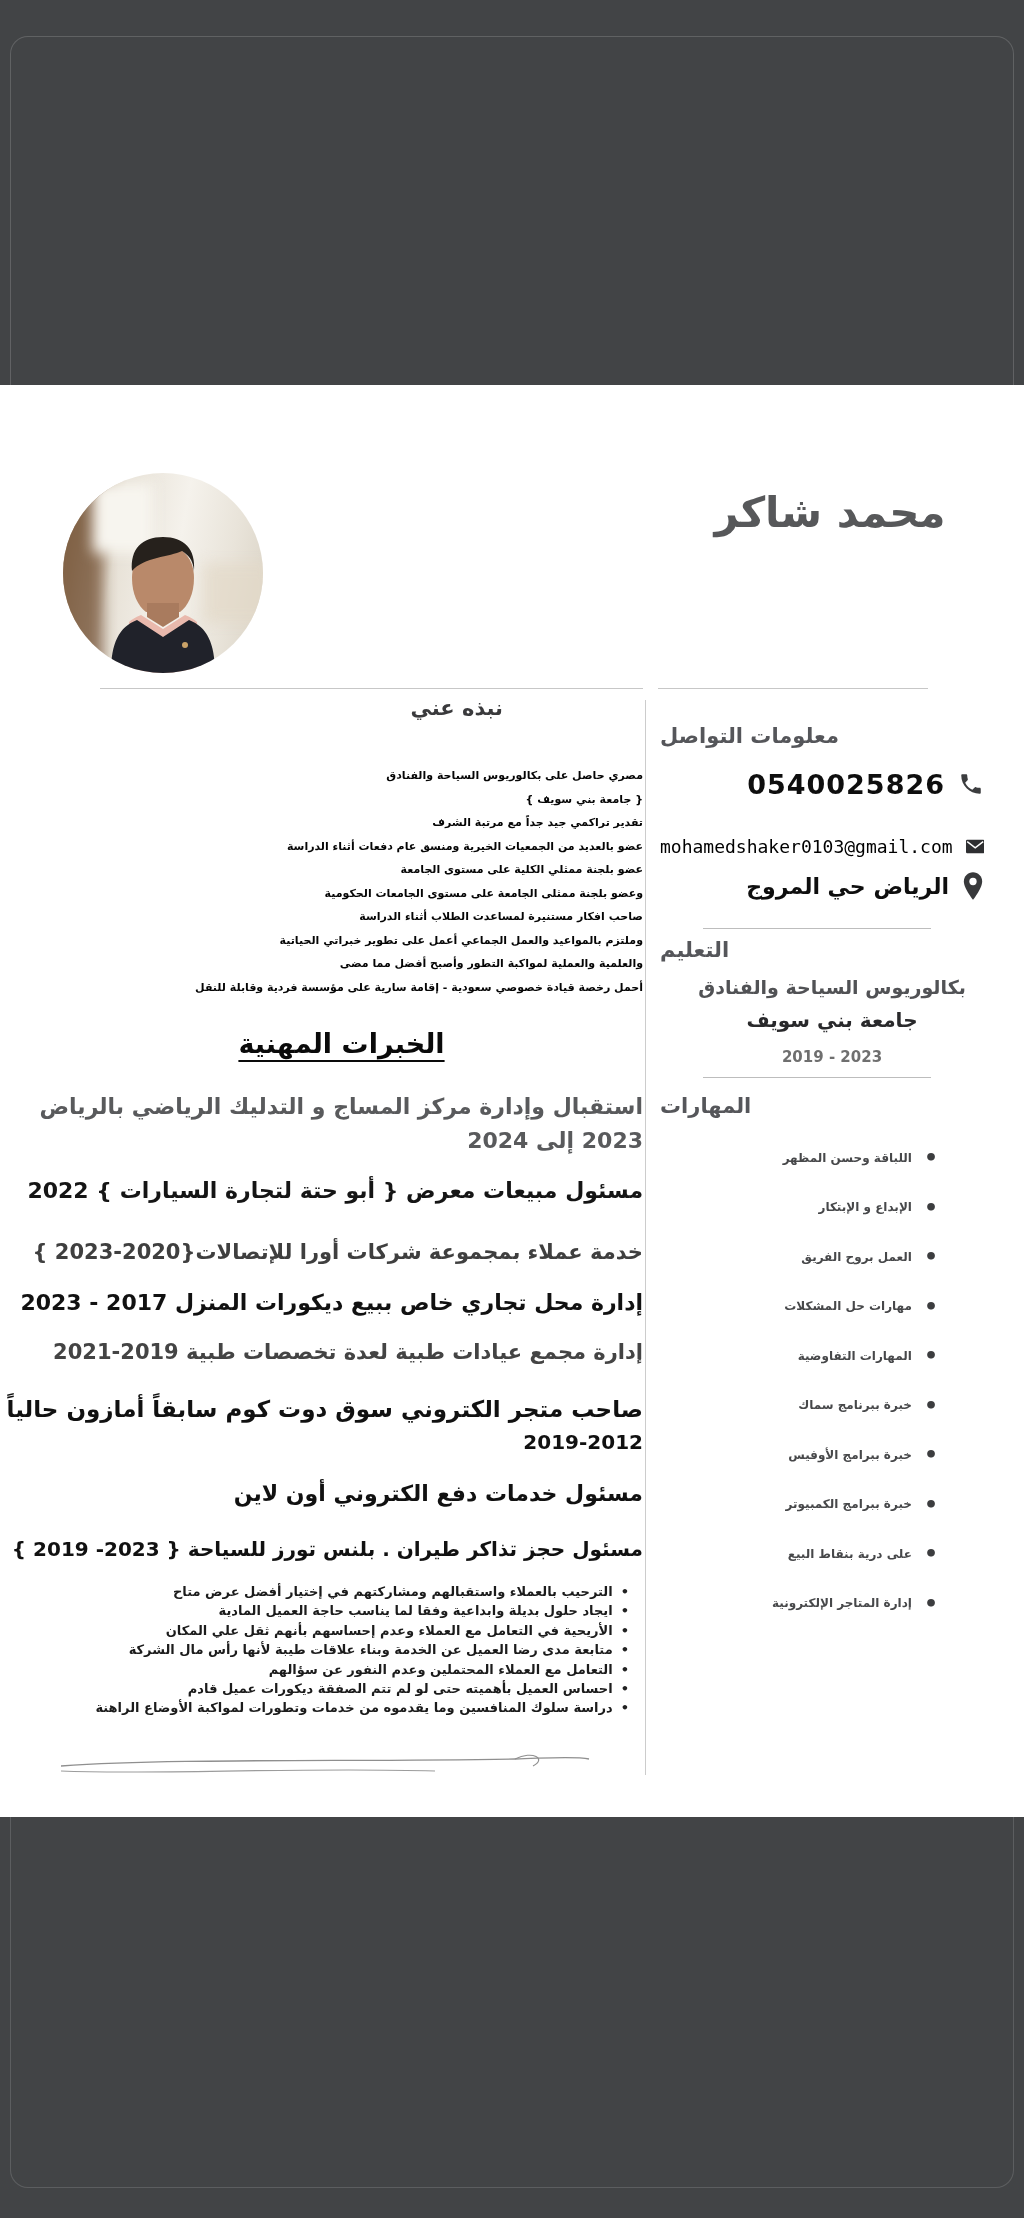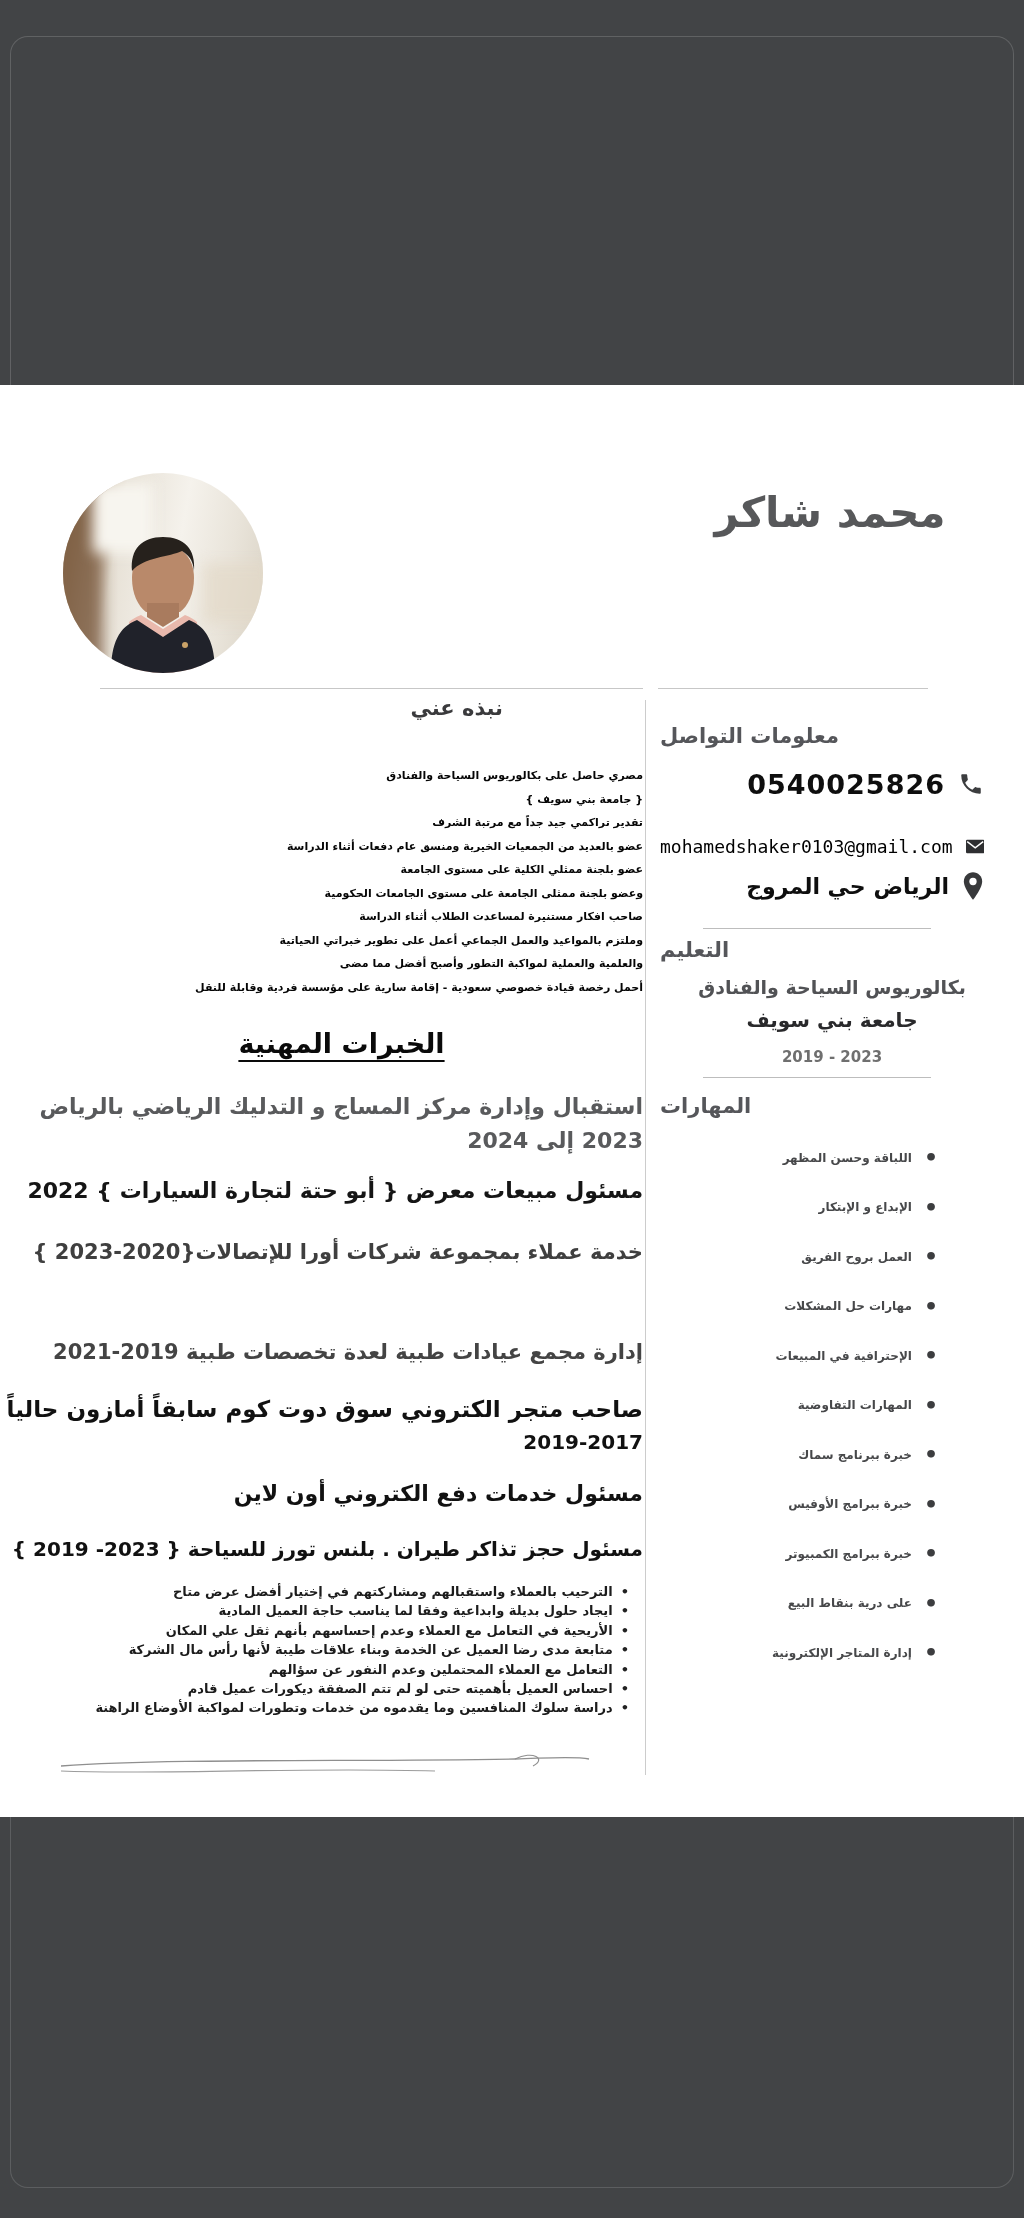--- a/index.html
+++ b/index.html
@@ -134,21 +134,20 @@
   <div class="edu-line edu-years ltr" style="top:1048px;" dir="ltr">2019 - 2023</div>
 
   <div class="hline" style="top:1077px;left:703px;width:228px;background:#bdbdbd;"></div>
 
   <div class="rc-heading" style="top:1094px;" dir="rtl">المهارات</div>
   <div class="skills-list">
     <div class="skill-item">اللباقة وحسن المظهر</div>
     <div class="skill-item">الإبداع و الإبتكار</div>
     <div class="skill-item">العمل بروح الفريق</div>
     <div class="skill-item">مهارات حل المشكلات</div>
-    <div class="skill-item">الإحترافية في المبيعات</div>
     <div class="skill-item">المهارات التفاوضية</div>
     <div class="skill-item">خبرة ببرنامج سماك</div>
     <div class="skill-item">خبرة ببرامج الأوفيس</div>
     <div class="skill-item">خبرة ببرامج الكمبيوتر</div>
     <div class="skill-item">على درية بنقاط البيع</div>
     <div class="skill-item">إدارة المتاجر الإلكترونية</div>
   </div>
 
   <div class="lc about-heading">نبذه عني</div>
 
@@ -169,26 +168,27 @@
 
   <div class="lc exp e-gray1">
     <div>استقبال وإدارة مركز المساج و التدليك الرياضي بالرياض</div>
     <div>2023 إلى 2024</div>
   </div>
 
   <div class="lc exp e-bold1">مسئول مبيعات معرض { أبو حتة لتجارة السيارات } 2022</div>
 
   <div class="lc exp e-mid1"><span>خدمة عملاء  بمجموعة شركات أورا للإتصالات</span><span class="ltr" dir="ltr">{ 2023-2020}</span></div>
 
+  <div class="lc exp e-bold2">إدارة محل تجاري خاص ببيع ديكورات المنزل 2017 - 2023</div>
 
   <div class="lc exp e-mid2">إدارة مجمع عيادات طبية لعدة  تخصصات طبية  2019-2021</div>
 
   <div class="lc exp e-big">
     <div>صاحب متجر الكتروني سوق دوت كوم سابقاً أمازون حالياً</div>
-    <div class="date-line ltr" dir="ltr">2019-2017</div>
+    <div class="date-line ltr" dir="ltr">2019-2012</div>
   </div>
 
   <div class="lc exp e-bold3">مسئول خدمات دفع الكتروني أون لاين</div>
 
   <div class="lc exp e-bold4"><span>مسئول حجز تذاكر طيران  . بلنس تورز للسياحة</span> <span class="ltr" dir="ltr">{ 2019 -2023 }</span></div>
 
   <div class="lc duties">
     <div class="duty">الترحيب بالعملاء واستقبالهم ومشاركتهم في إختيار أفضل عرض متاح</div>
     <div class="duty">ايجاد حلول بديلة وابداعية وفقا لما يناسب حاجة العميل المادية</div>
     <div class="duty">الأريحية في التعامل مع العملاء وعدم إحساسهم بأنهم ثقل علي المكان</div>

